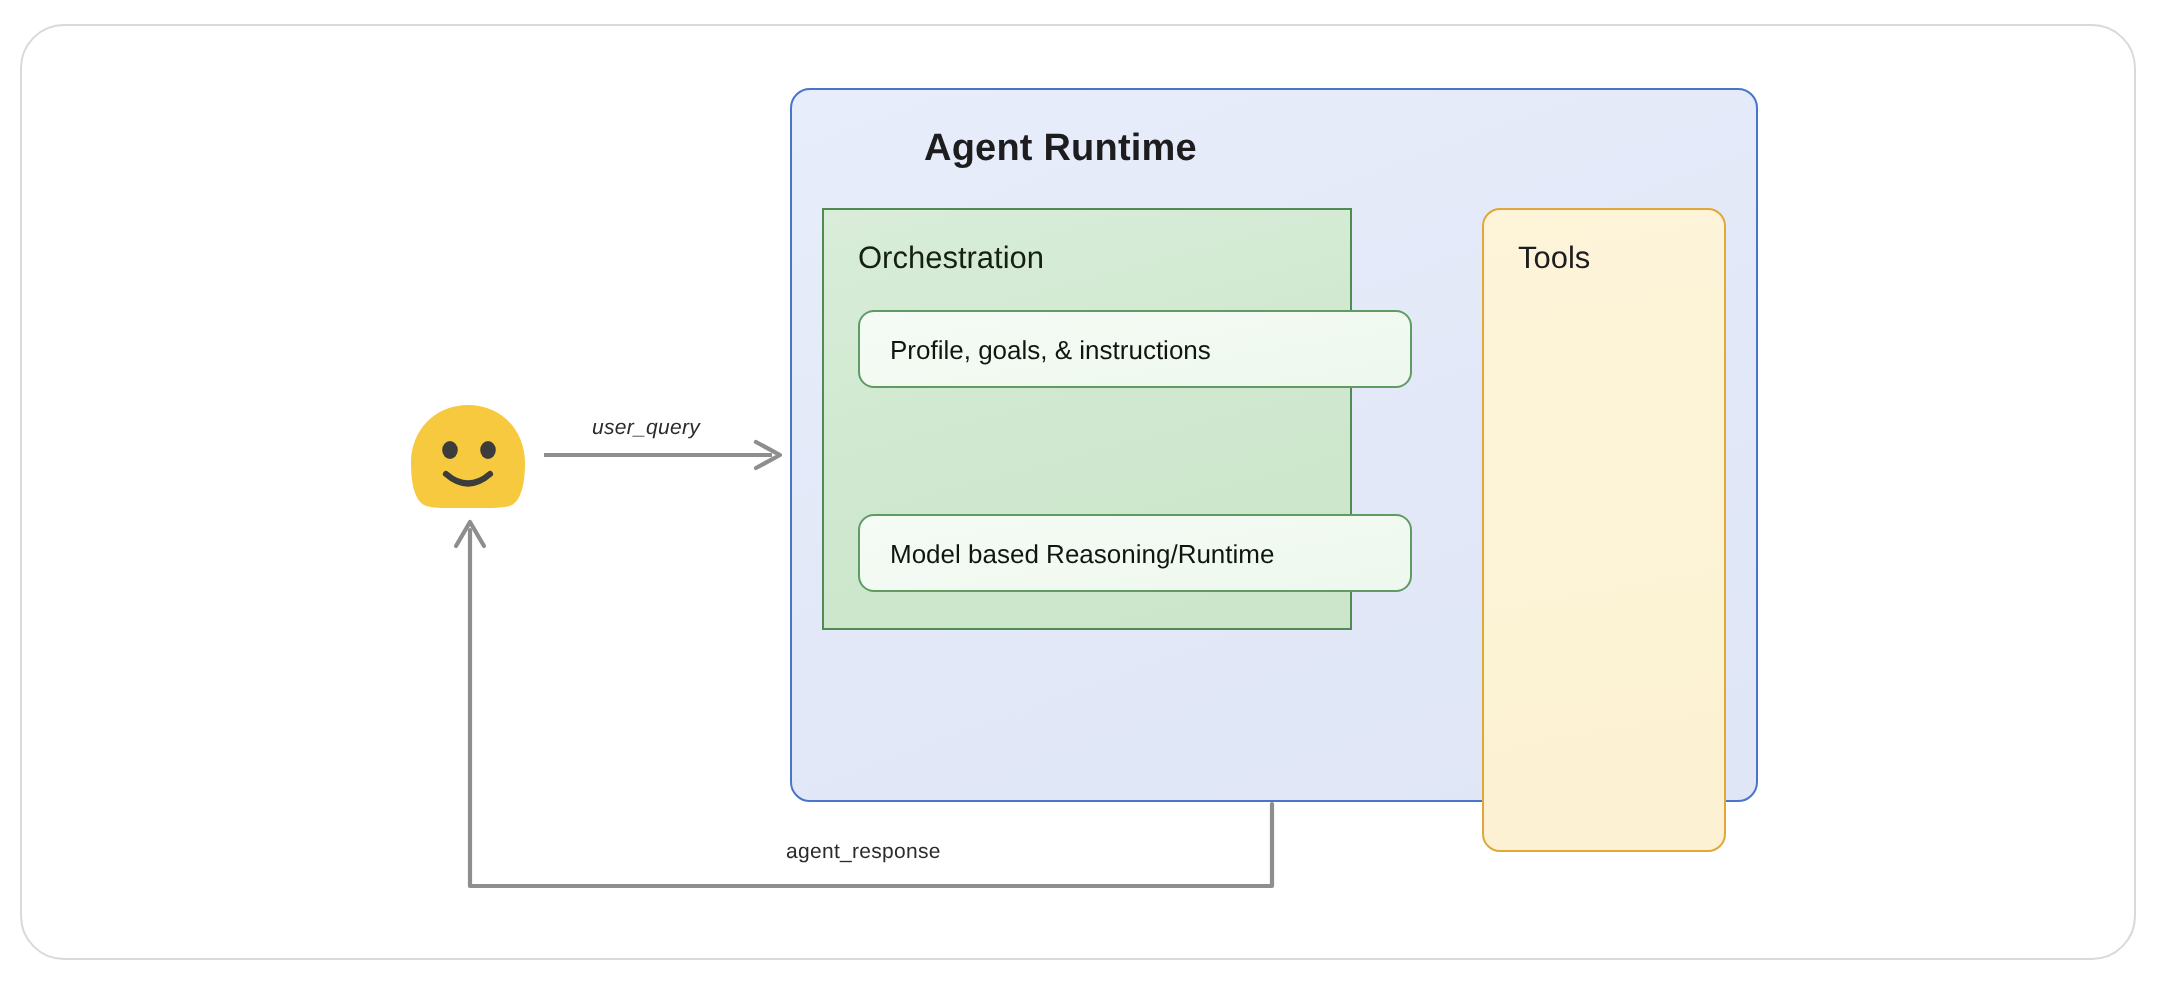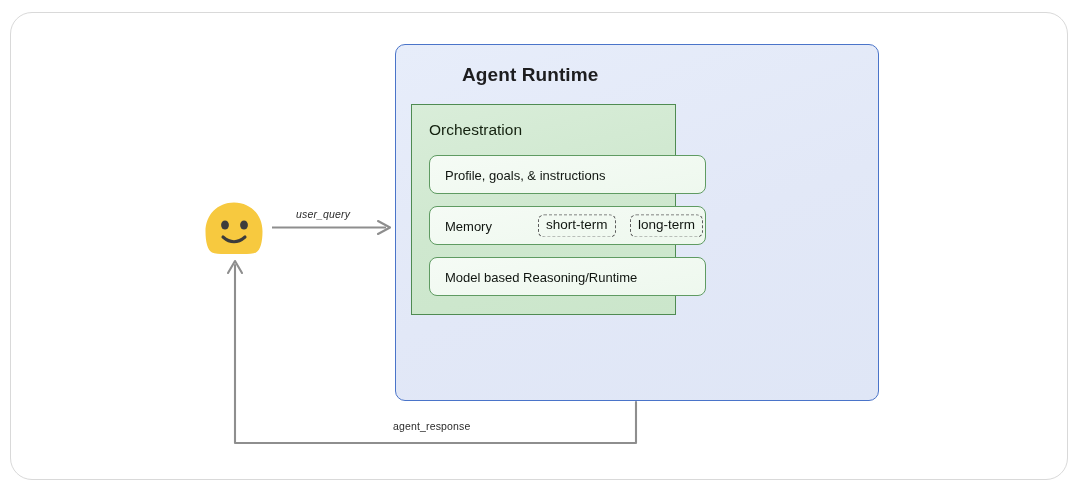--- a/index.html
+++ b/index.html
@@ -225,27 +225,25 @@
 
     <div id="agent-runtime-title">Agent Runtime</div>
 
     <div id="orchestration">
       <div id="orchestration-title">Orchestration</div>
 
       <div class="sub-box" id="sub-profile">
         <span class="sub-box-label">Profile, goals, &amp; instructions</span>
       </div>
 
-      <div class="sub-box" id="sub-memory">
-        <span class="sub-box-label">Memory</span>
-        <span class="chip" id="chip-short">short-term</span>
-        <span class="chip" id="chip-long">long-term</span>
-      </div>
 
       <div class="sub-box" id="sub-reason">
         <span class="sub-box-label">Model based Reasoning/Runtime</span>
       </div>
     </div>
 
+    <div id="tools">
+      <div id="tools-title">Tools</div>
+    </div>
 
 
   </div>
 </div>
 
 </body></html>

